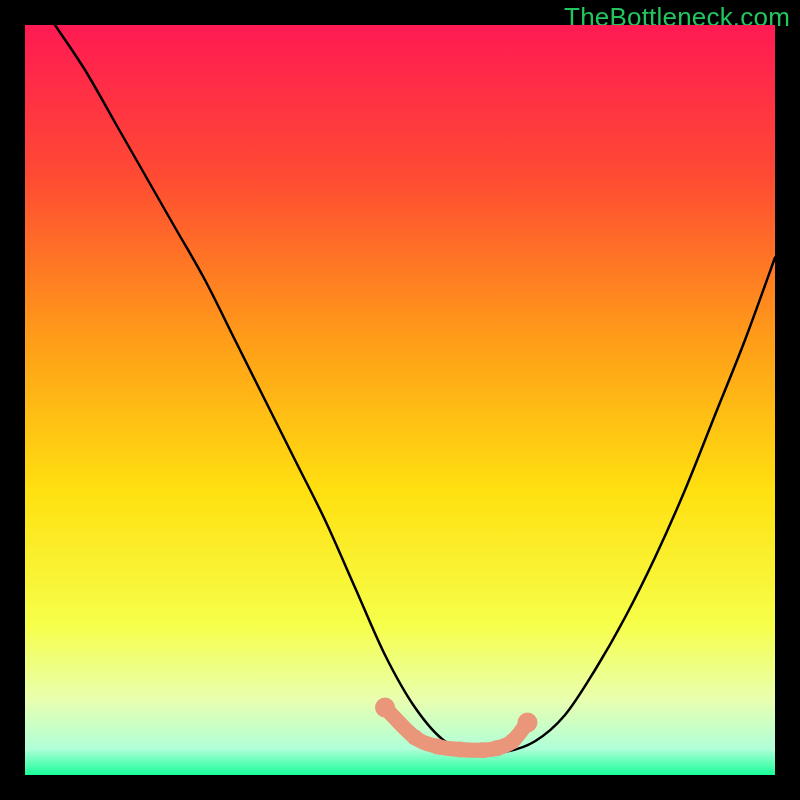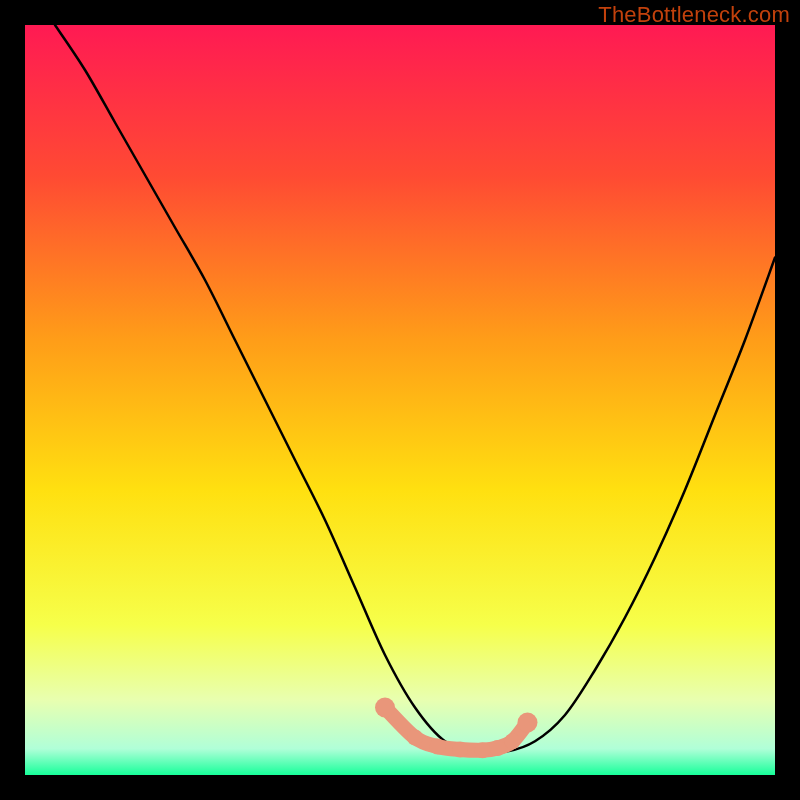--- a/index.html
+++ b/index.html
@@ -20,22 +20,22 @@
     position: absolute;
     left: 25px;
     top: 25px;
     width: 750px;
     height: 750px;
   }
   .watermark {
     position: absolute;
     top: 2px;
     right: 10px;
-    color: #c2410c;
-    font-size: 22px;
+    color: #22c55e;
+    font-size: 26px;
     font-weight: 500;
     letter-spacing: 0.2px;
     user-select: none;
   }
 </style>
 </head>
 <body>
 
 <div class="frame">
 

